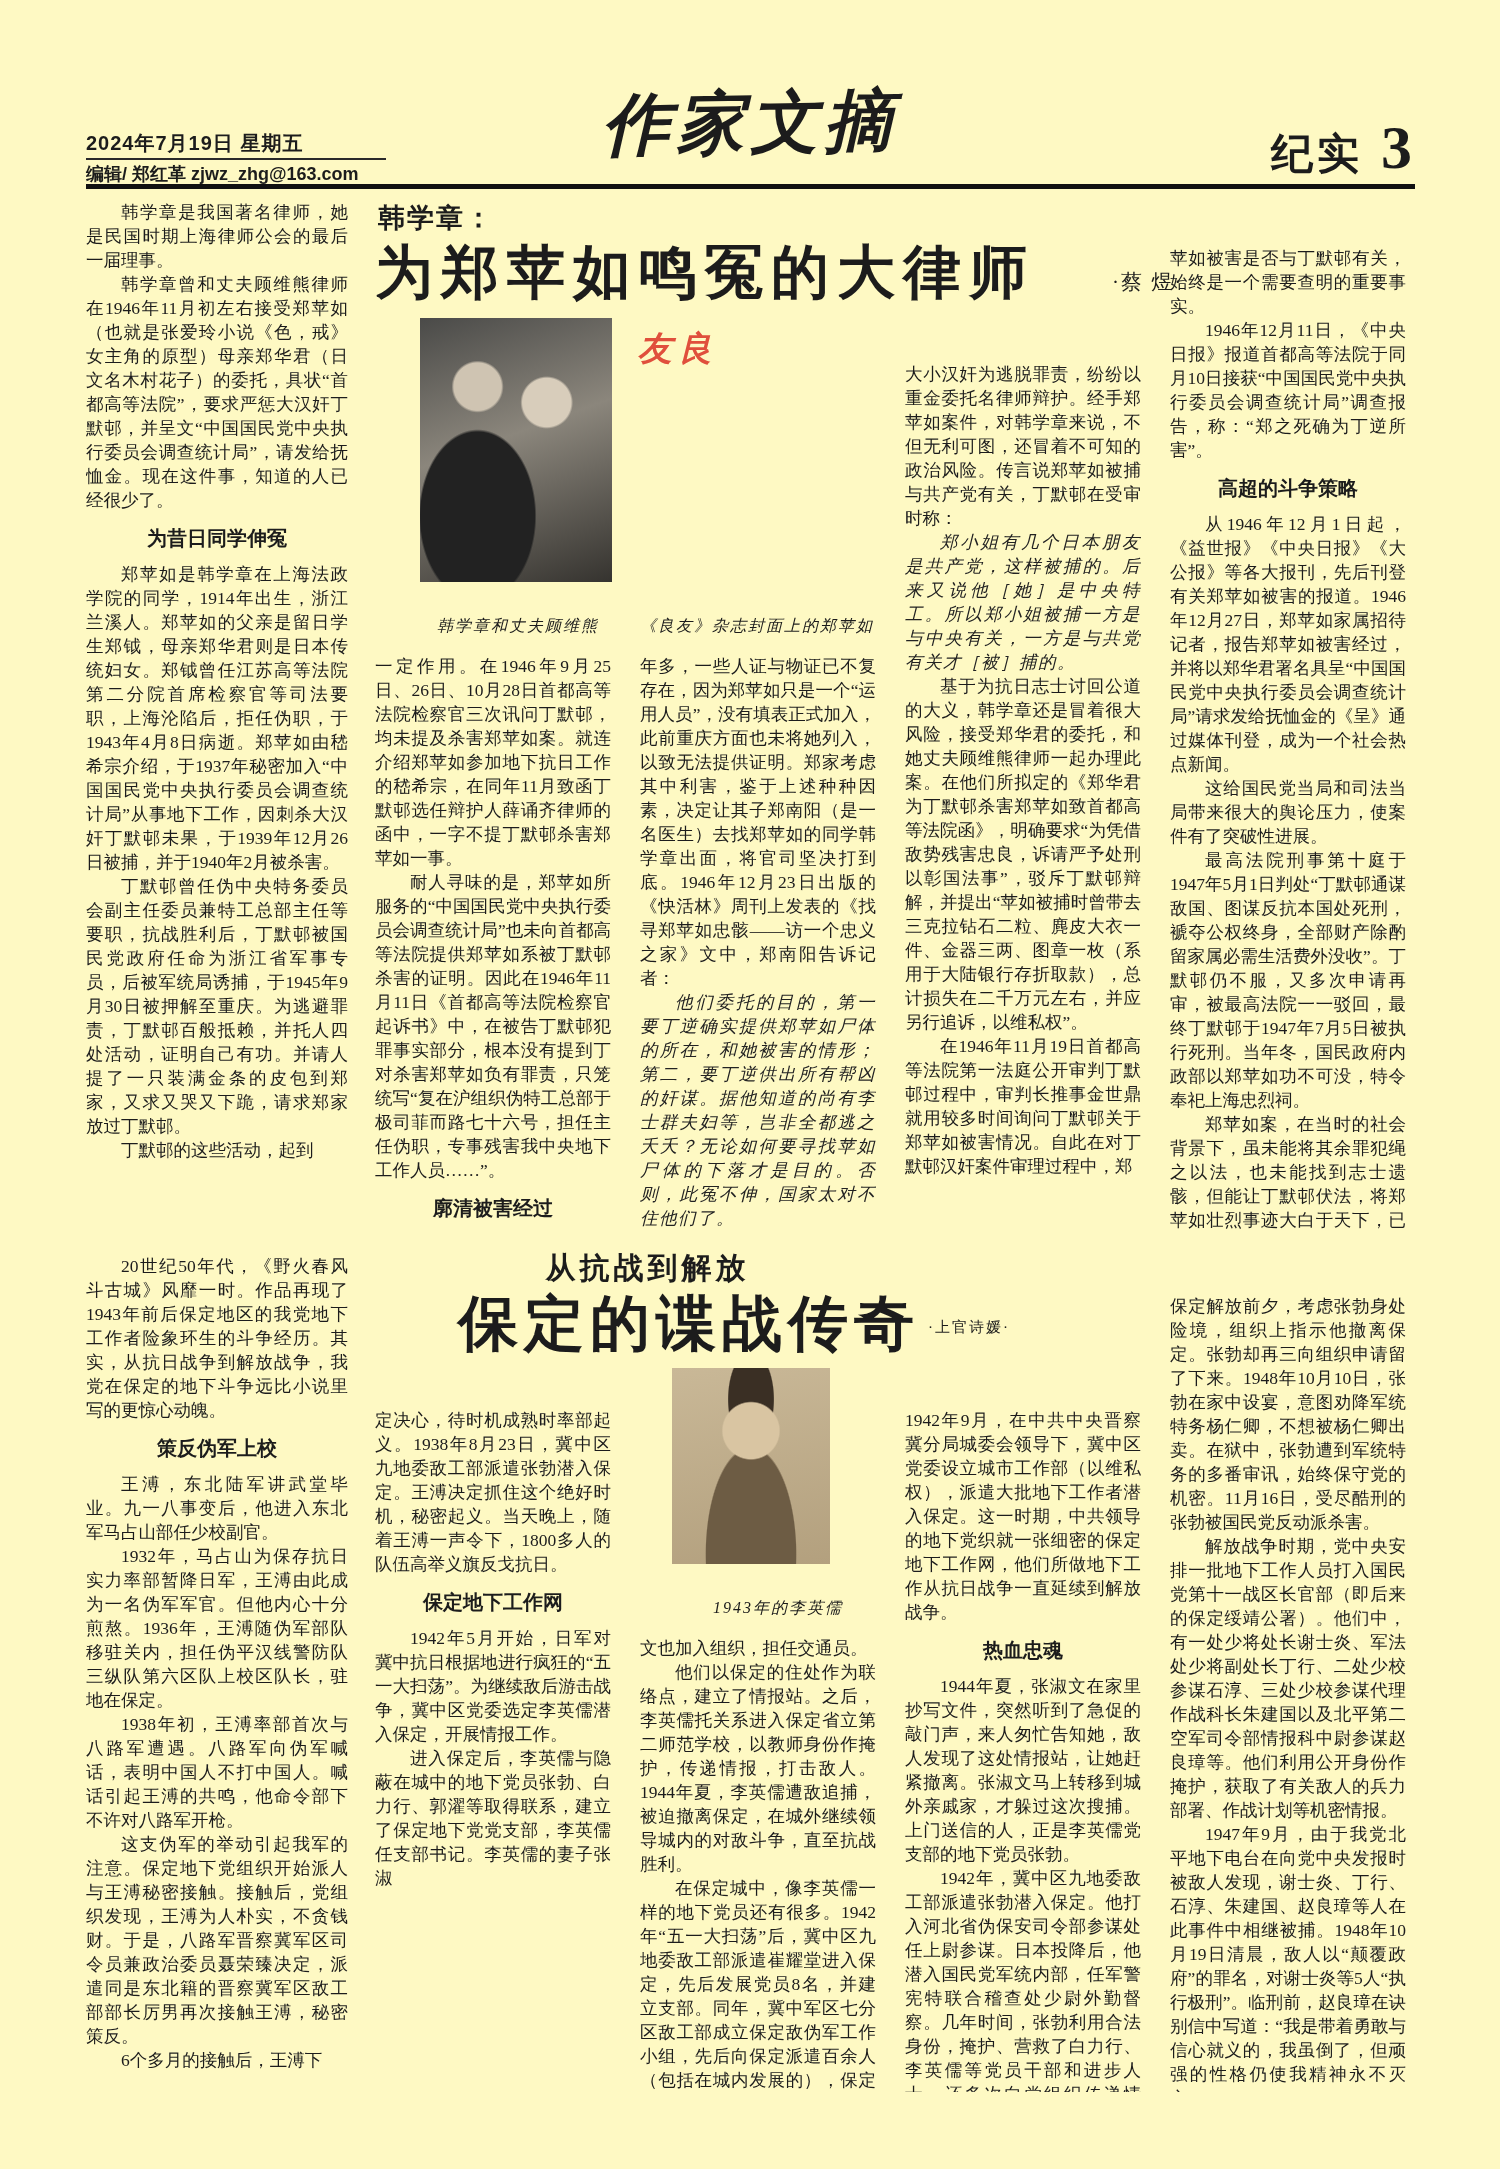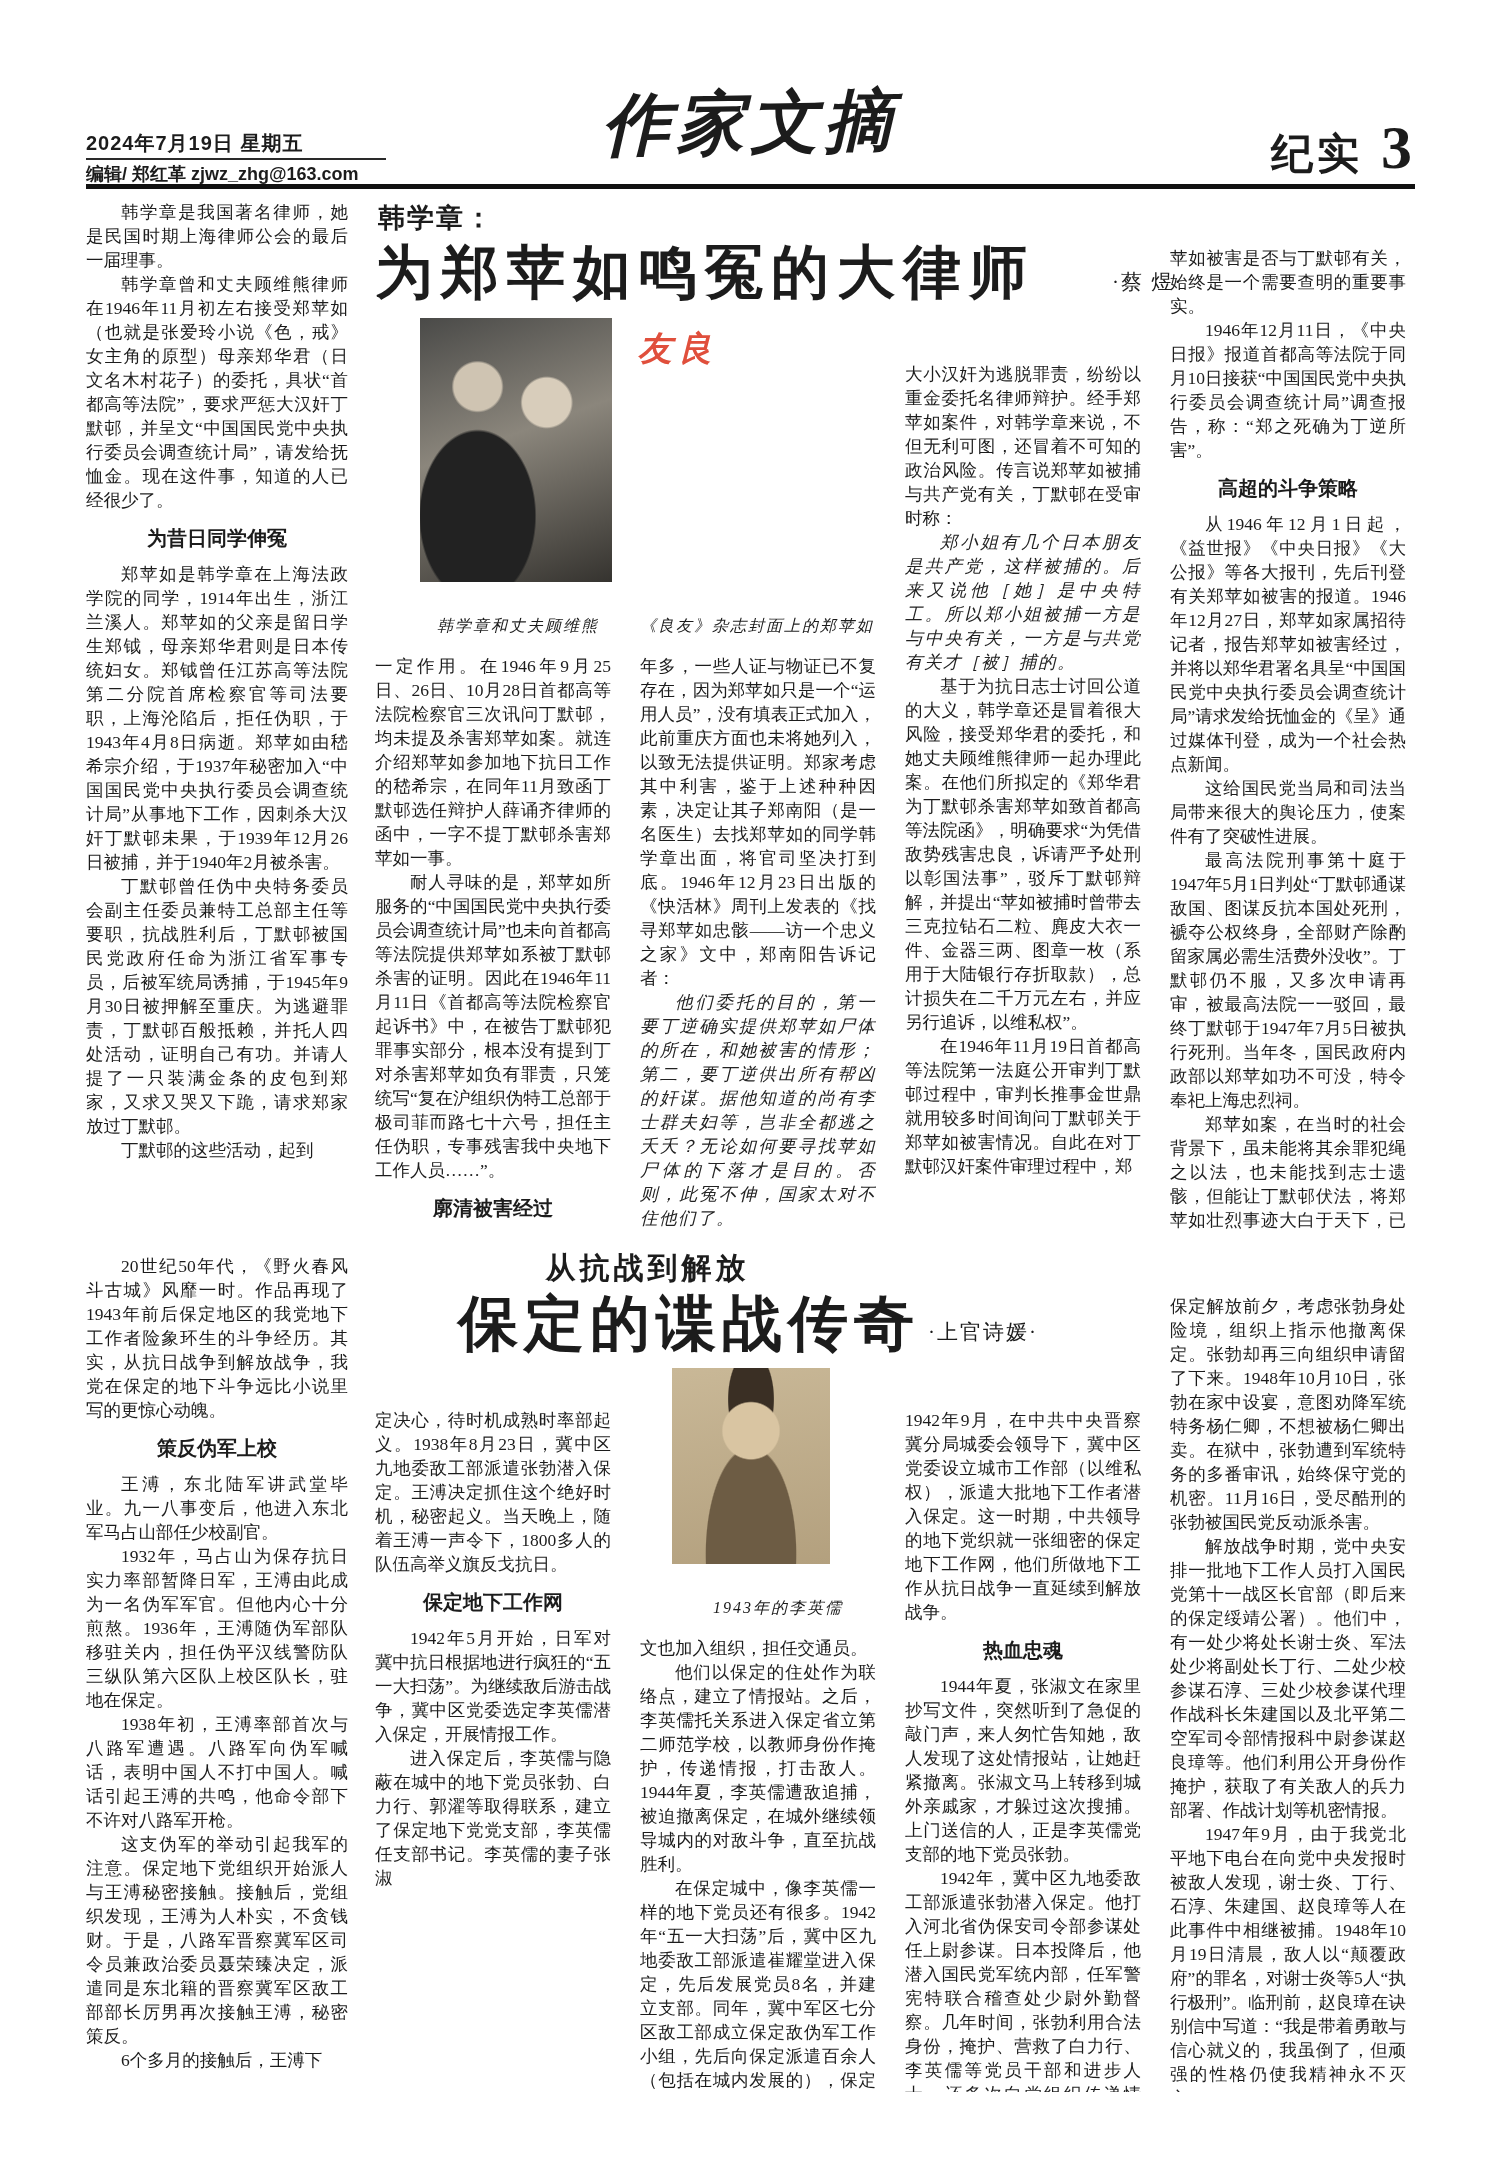--- a/index.html
+++ b/index.html
@@ -1,16 +1,16 @@
 <!DOCTYPE html>
 <html><head>
 <meta charset="utf-8">
 <style>
   html,body{margin:0;padding:0;background:#e8e8e4;}
-  #paper{position:relative;width:1500px;height:2169px;background:#ffffff;margin:0 auto;
+  #paper{position:relative;width:1500px;height:2169px;background:#fef9c3;margin:0 auto;
          font-family:"Liberation Serif","DejaVu Serif",serif;color:#1c1c1c;overflow:hidden;}
   
   .hdr-date{position:absolute;left:86px;top:130px;width:300px;font-size:20px;font-weight:bold;
             font-family:"Liberation Sans",sans-serif;letter-spacing:1px;}
   .hdr-thin{position:absolute;left:86px;top:158px;width:300px;height:1.5px;background:#2a2a2a;}
   .hdr-editor{position:absolute;left:86px;top:162px;width:340px;font-size:18px;font-weight:bold;
               font-family:"Liberation Sans",sans-serif;}
   .masthead{position:absolute;left:0;top:78px;width:100%;text-align:center;font-size:68px;
             font-weight:bold;font-style:italic;letter-spacing:6px;transform:rotate(-1deg);}
   .sec-wrap{position:absolute;right:88px;top:112px;white-space:nowrap;}
@@ -53,21 +53,21 @@
              letter-spacing:6px;font-style:italic;}
   .caption{position:absolute;font-size:16px;font-style:italic;letter-spacing:2px;text-align:center;margin-top:28px;}
   .cap1{left:420px;top:588px;width:196px;}
   .cap2{left:612px;top:588px;width:290px;}
   .cap3{left:678px;top:1570px;width:200px;}
   
   .a2-kicker{position:absolute;left:375px;top:1248px;width:545px;text-align:center;font-size:30px;
              font-weight:bold;letter-spacing:4px;}
   .a2-title{position:absolute;left:375px;top:1284px;width:545px;text-align:right;font-size:60px;
             font-weight:bold;letter-spacing:6px;font-family:"Liberation Sans",sans-serif;white-space:nowrap;}
-  .a2-author{position:absolute;left:928px;top:1318px;font-size:21px;letter-spacing:2px;text-align:right;}
+  .a2-author{position:absolute;left:928px;top:1318px;font-size:15px;letter-spacing:2px;text-align:right;}
   
   .a1c1{left:86px;top:200px;width:262px;height:1030px;}
   .a1c2{left:375px;top:614px;width:236px;height:616px;}
   .a1c3{left:640px;top:614px;width:236px;height:616px;}
   .a1c4{left:905px;top:322px;width:236px;height:908px;}
   .a1c5{left:1170px;top:206px;width:236px;height:1024px;}
   .a2c1{left:86px;top:1254px;width:262px;height:838px;}
   .a2c2{left:375px;top:1368px;width:236px;height:724px;}
   .a2c3{left:640px;top:1596px;width:236px;height:496px;}
   .a2c4{left:905px;top:1368px;width:236px;height:724px;}

